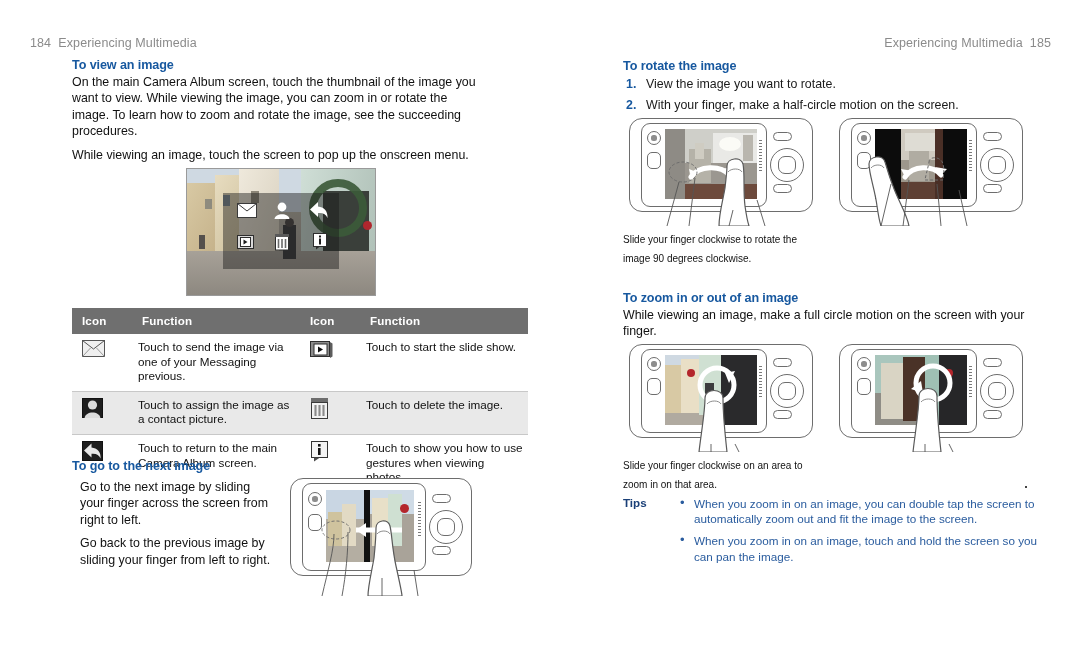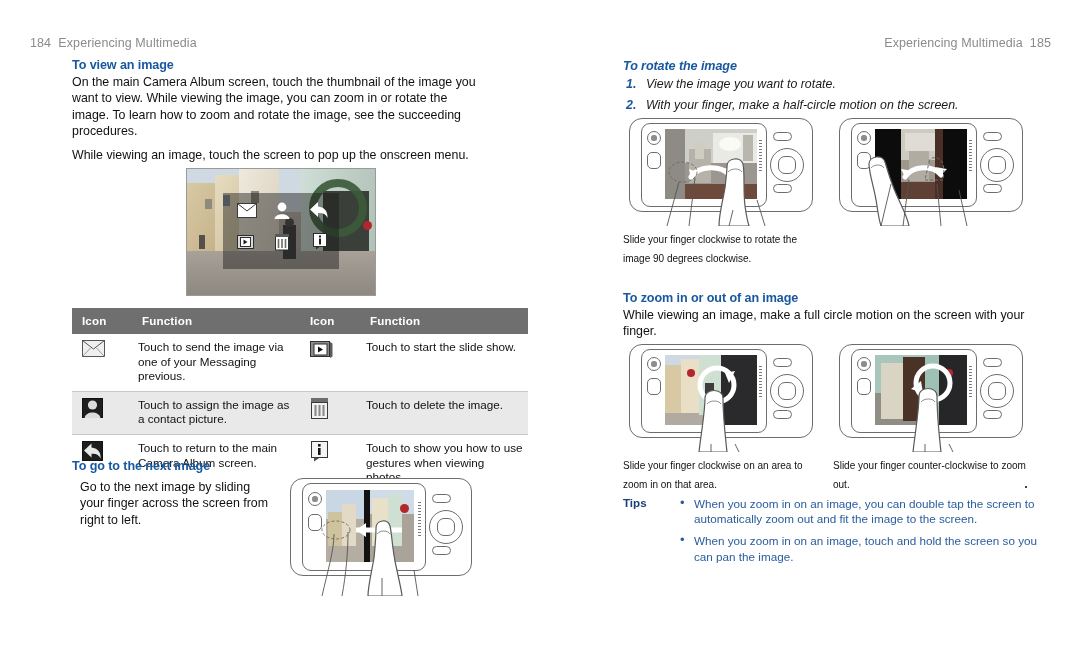--- a/index.html
+++ b/index.html
@@ -292,20 +292,21 @@
           <td>Touch to show you how to use gestures when viewing photos.</td>
         </tr>
       </tbody>
     </table>
   </div>
 
   <div class="col" style="left:72px; top:443px; width:205px;">
     <h3 class="head">To go to the next image</h3>
     <div style="padding-left:8px; padding-top:4px;">
       <p class="body">Go to the next image by sliding your finger across the screen from right to left.</p>
+      <p class="body">Go back to the previous image by sliding your finger from left to right.</p>
     </div>
   </div>
 
   <div class="phone" style="position:absolute; left:284px; top:458px; width:200px; height:122px;">
     <div class="pbody" style="left:6px; top:4px; width:180px; height:96px;"></div>
     <div class="pinner" style="left:18px; top:9px; width:122px; height:86px;"></div>
     <div class="lens" style="left:24px; top:18px; width:12px; height:12px;"></div>
     <div class="sqbtn" style="left:24px; top:40px; width:12px; height:15px; border-radius:5px;"></div>
     <div class="screen" style="left:42px; top:16px; width:88px; height:72px; background:#222;">
       <div style="position:absolute; left:0; top:0; width:38px; height:100%; background:linear-gradient(to bottom,#c9d6e3 0 40%,#b4aea2 40% 100%);"></div>
@@ -342,21 +343,21 @@
 
 </div>
 
 <div class="page page-right">
 
   <div class="folio folio-right">
     <span>Experiencing Multimedia</span>
     &nbsp;<span>185</span>
   </div>
 
-  <div class="col" style="left:83px; top:43px; width:420px;font-style:italic;">
+  <div class="col" style="left:83px; top:43px; width:420px;">
     <h3 class="head">To rotate the image</h3>
     <ol class="steps">
       <li>
         <span class="n">1.</span>
         <span>View the image you want to rotate.</span>
       </li>
       <li>
         <span class="n">2.</span>
         <span>With your finger, make a half-circle motion on the screen.</span>
       </li>
@@ -492,21 +493,20 @@
     <div class="dpad-in" style="left:155px; top:42px; width:16px; height:16px;"></div>
     <svg width="200" height="112" style="position:absolute; left:0; top:0;">
       <path d="M86 56 C86 46 104 46 104 56 C104 70 106 94 108 112 L80 112 C82 94 86 70 86 56 Z" fill="#fff" stroke="#5a5a5a" stroke-width="1.2"></path>
       <path d="M88 62 C91 58 100 58 102 62" fill="none" stroke="#8c8c8c" stroke-width="1"></path>
       <path d="M92 112 L92 104" fill="none" stroke="#555" stroke-width="0.9"></path>
       <path d="M116 104 L120 112" fill="none" stroke="#555" stroke-width="0.9"></path>
     </svg>
   </div>
 
   <div class="caption" style="position:absolute; left:83px; top:440px; width:200px;">Slide your finger clockwise on an area to zoom in on that area.</div>
-  <div class="caption" style="position:absolute; left:293px; top:440px; width:200px;">Slide your finger counter-clockwise to zoom out.</div>
 
   <div class="stray-dot" style="left:485px; top:470px;"></div>
 
   <div class="tips" style="position:absolute; left:83px; top:480px; width:420px;">
     <div class="label">Tips</div>
     <ul style="margin-left:57px;">
       <li>
         <span class="bl">•</span>
         <span>When you zoom in on an image, you can double tap the screen to automatically zoom out and fit the image to the screen.</span>
       </li>

